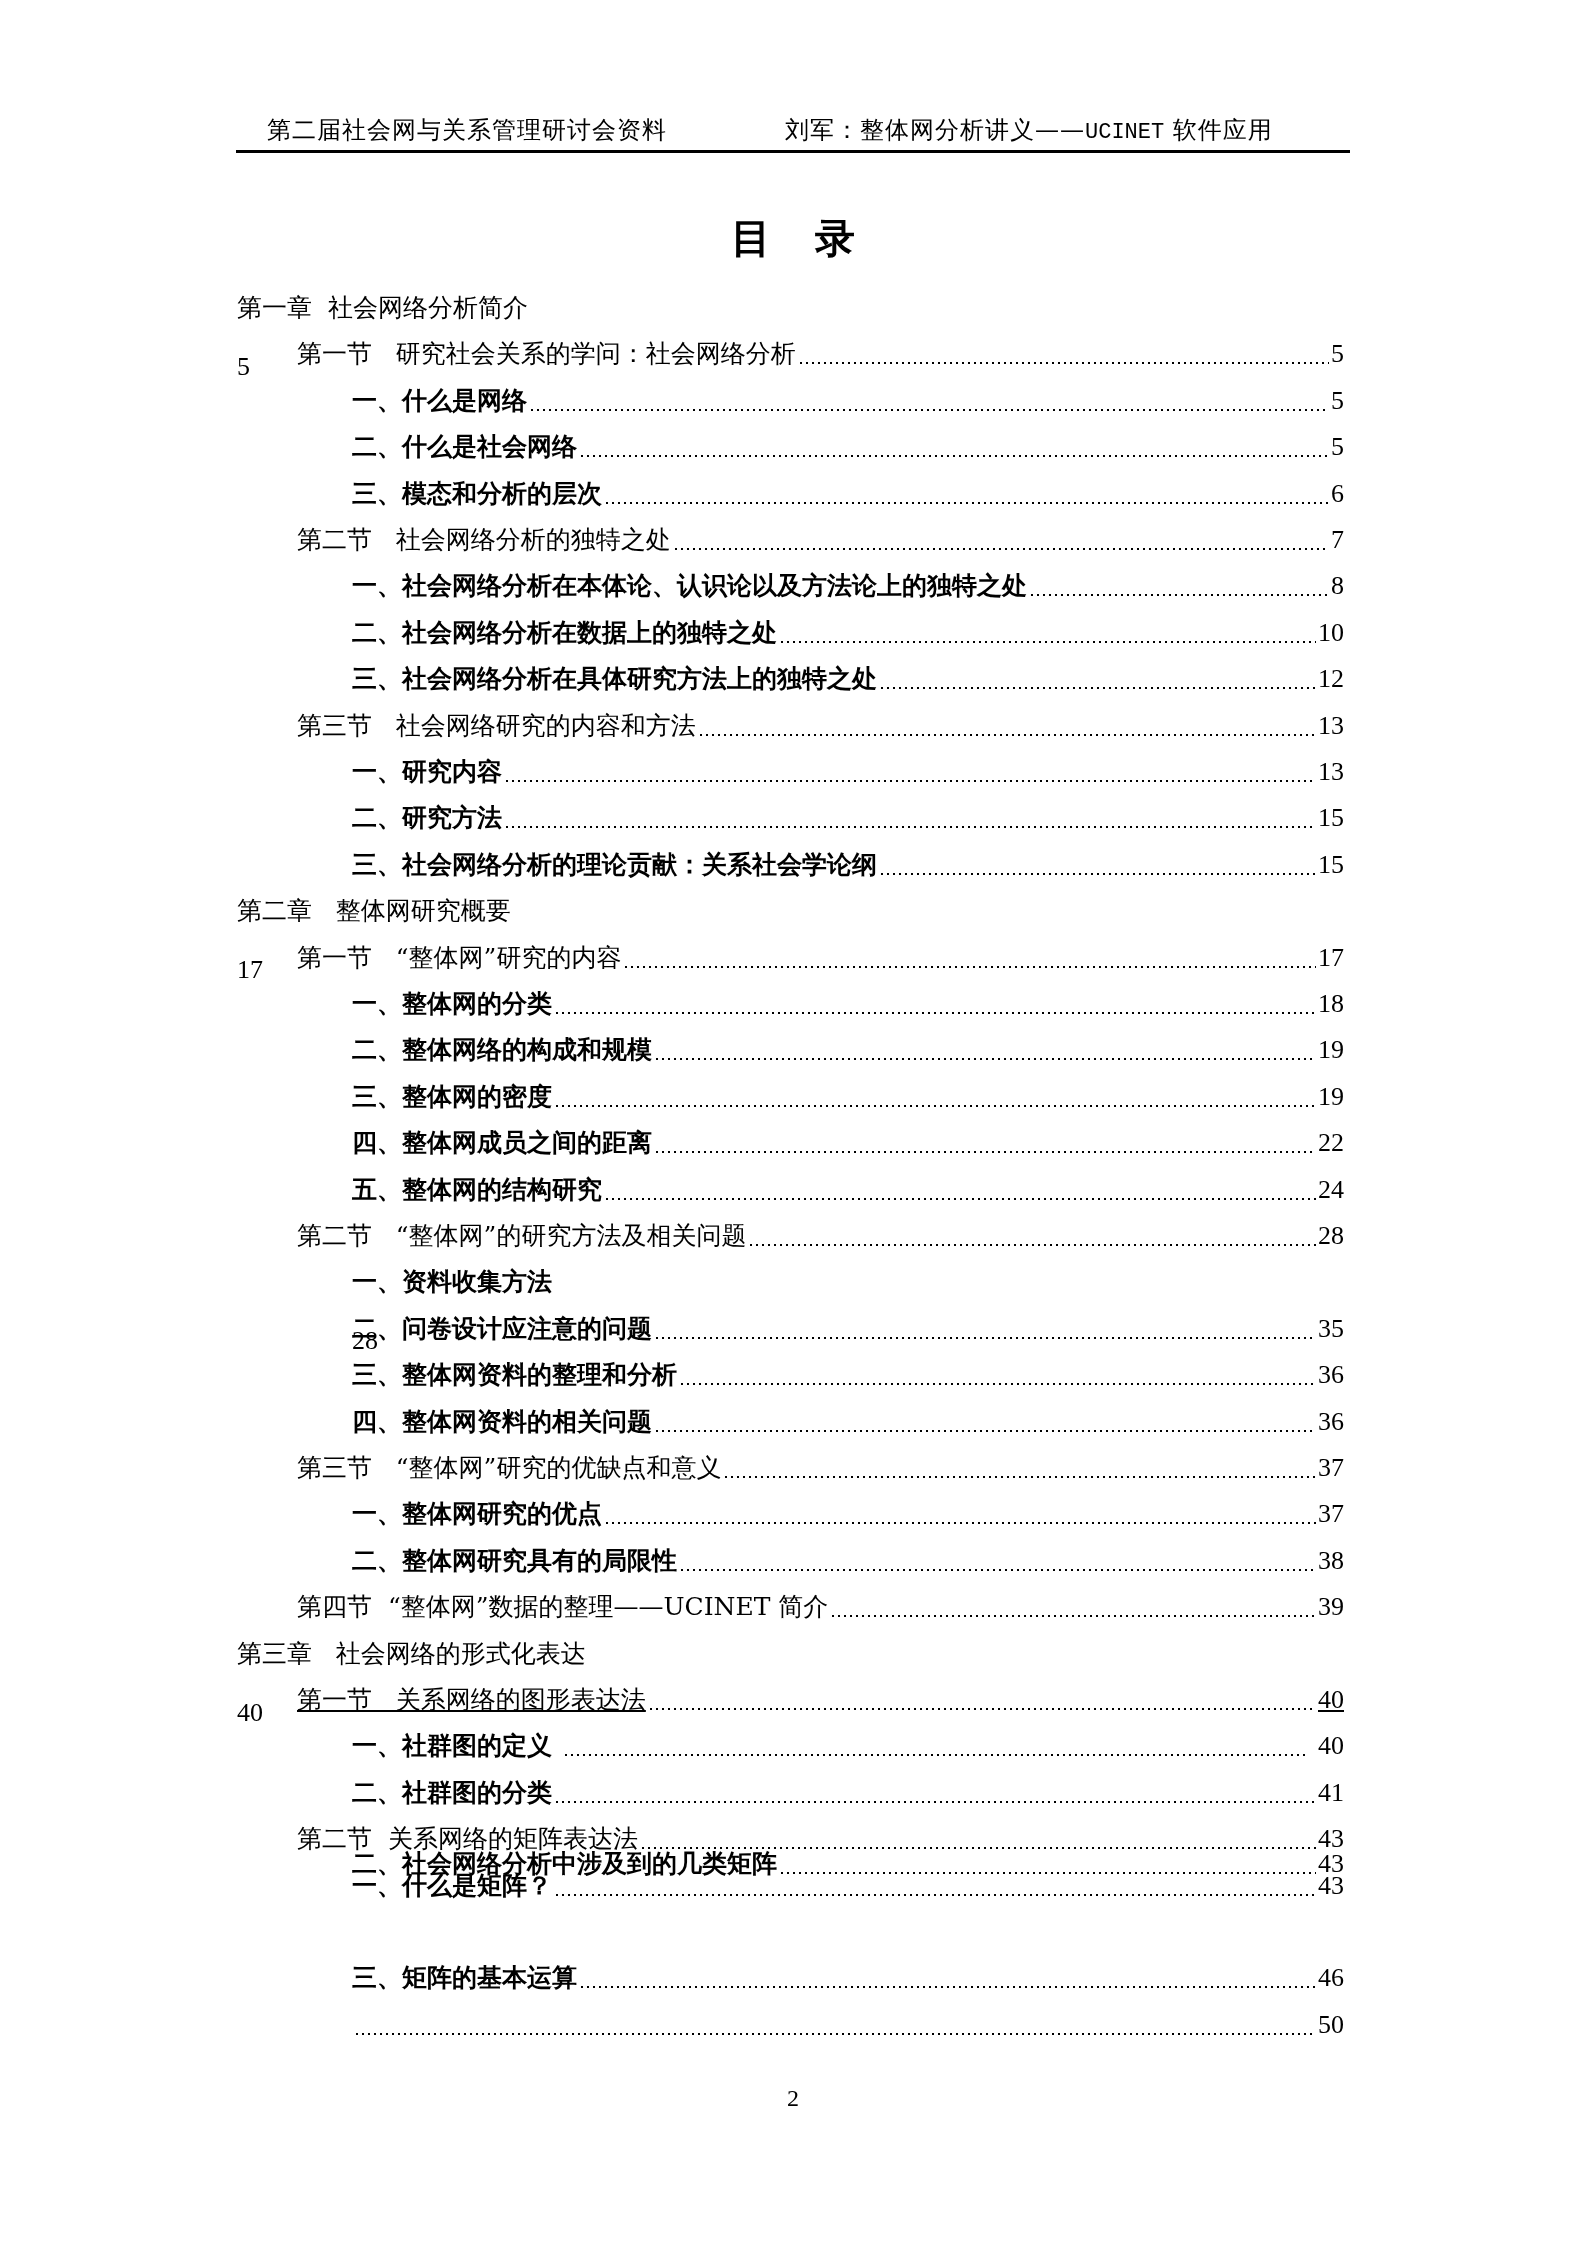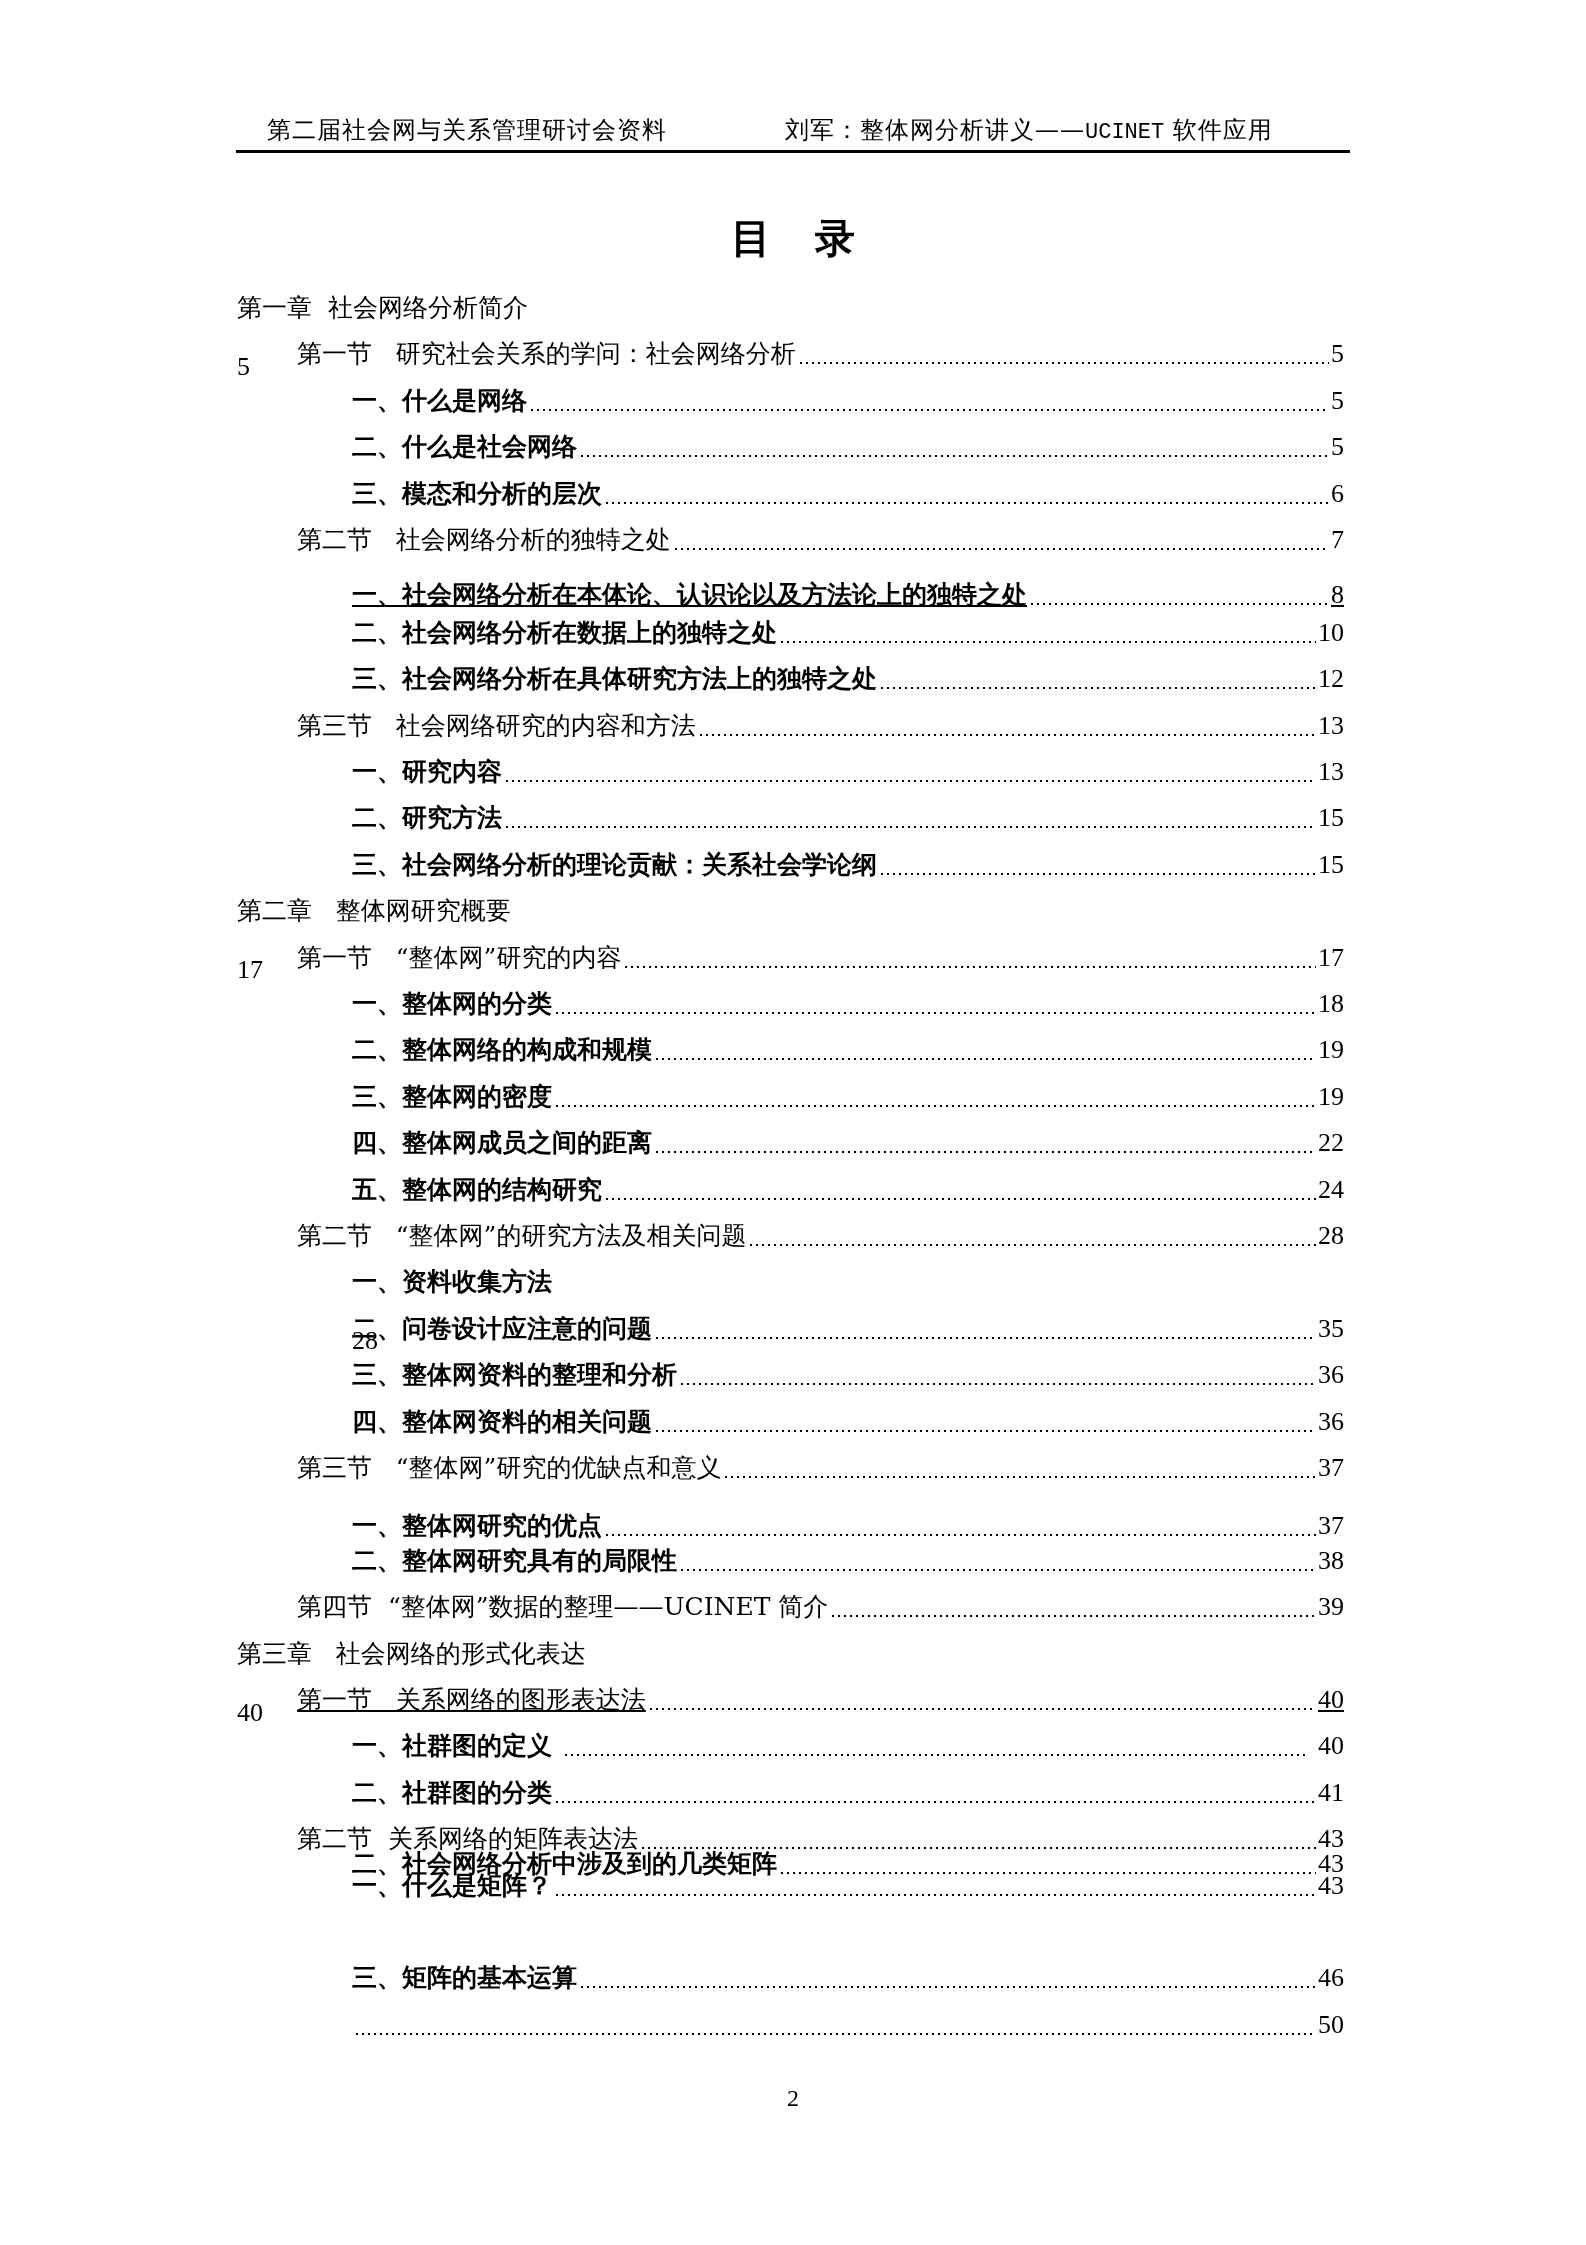--- a/index.html
+++ b/index.html
@@ -76,21 +76,21 @@
     <div class="row lvl3" style="top: 185.6px;">
       <span class="label">三、模态和分析的层次</span>
       <span class="leader"></span>
       <span class="page">6</span>
     </div>
     <div class="row lvl2" style="top: 232px;">
       <span class="label">第二节   社会网络分析的独特之处</span>
       <span class="leader"></span>
       <span class="page">7</span>
     </div>
-    <div class="row lvl3" style="top: 287px; text-decoration: underline;">
+    <div class="row lvl3" style="top: 278px;">
       <span class="label">一、社会网络分析在本体论、认识论以及方法论上的独特之处</span>
       <span class="leader"></span>
       <span class="page">8</span>
     </div>
     <div class="row lvl3" style="top: 324.8px;">
       <span class="label">二、社会网络分析在数据上的独特之处</span>
       <span class="leader"></span>
       <span class="page">10</span>
     </div>
     <div class="row lvl3" style="top: 371.2px;">
@@ -176,21 +176,21 @@
     <div class="row lvl3" style="top: 1113.6px;">
       <span class="label">四、整体网资料的相关问题</span>
       <span class="leader"></span>
       <span class="page">36</span>
     </div>
     <div class="row lvl2" style="top: 1160px;">
       <span class="label">第三节   “整体网”研究的优缺点和意义</span>
       <span class="leader"></span>
       <span class="page">37</span>
     </div>
-    <div class="row lvl3" style="top: 1206.4px; margin-top: 12px;">
+    <div class="row lvl3" style="top: 1206.4px;">
       <span class="label">一、整体网研究的优点</span>
       <span class="leader"></span>
       <span class="page">37</span>
     </div>
     <div class="row lvl3" style="top: 1252.8px;">
       <span class="label">二、整体网研究具有的局限性</span>
       <span class="leader"></span>
       <span class="page">38</span>
     </div>
     <div class="row lvl2" style="top: 1299.2px;">

